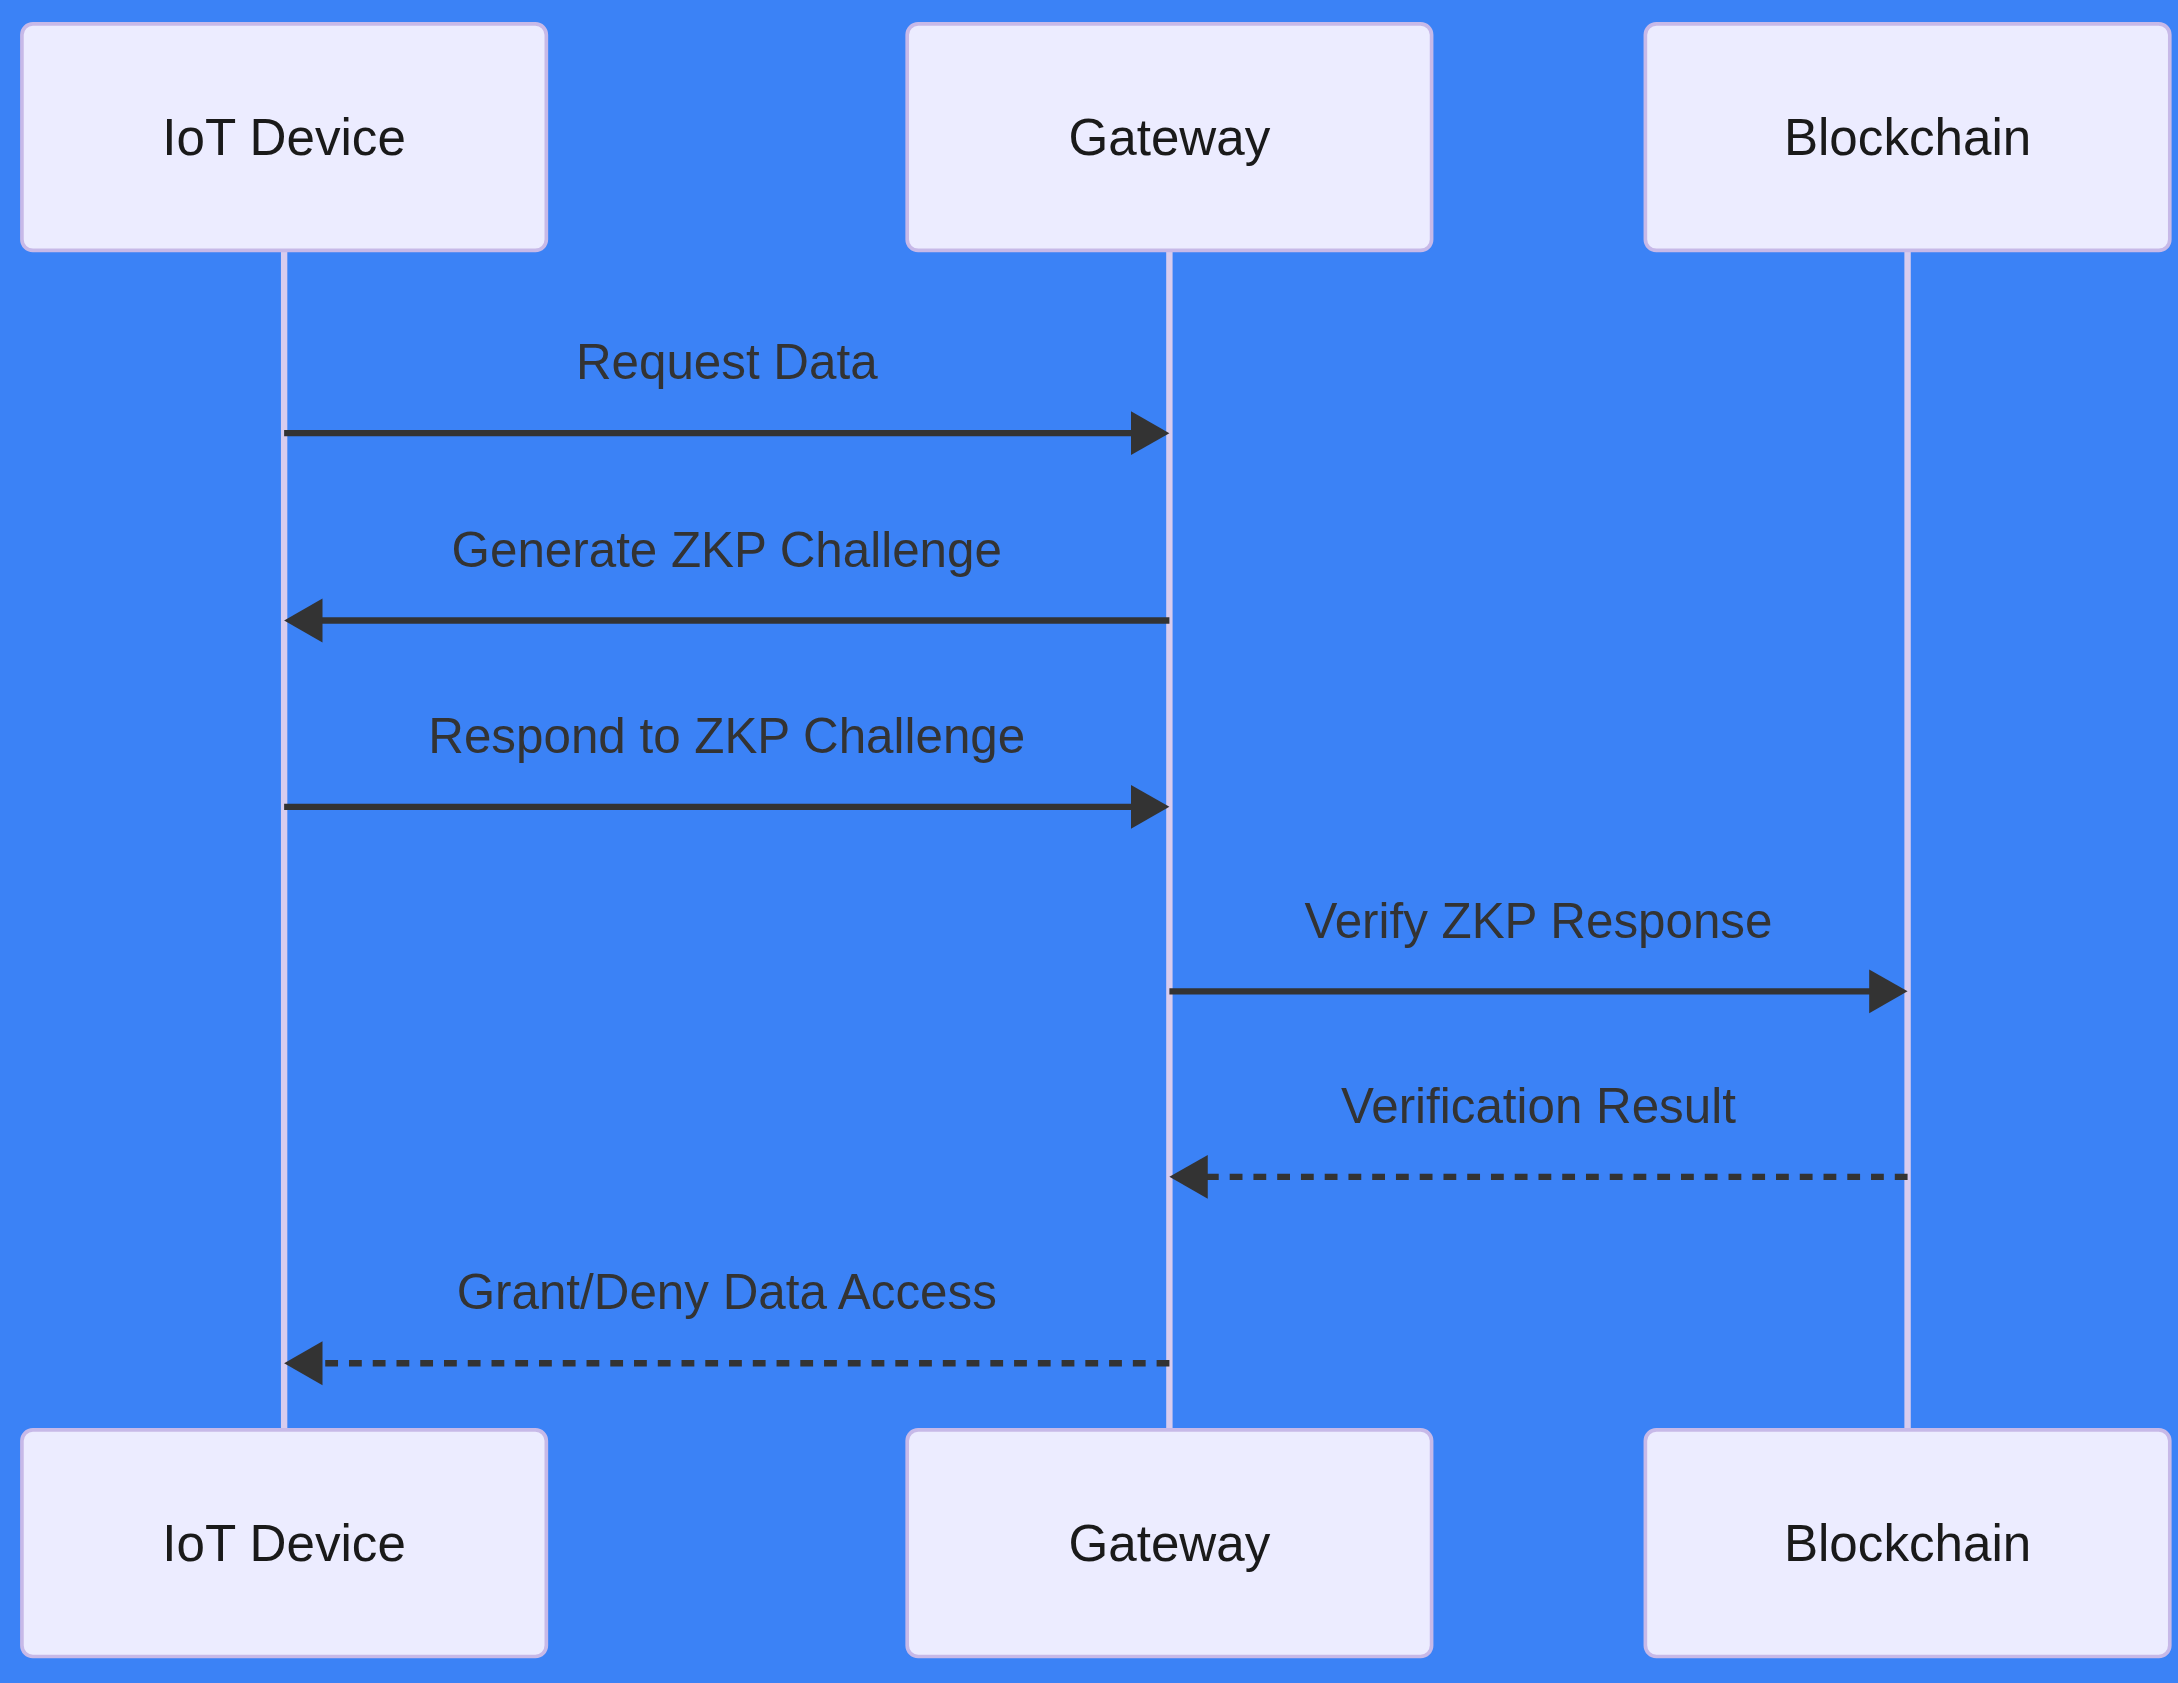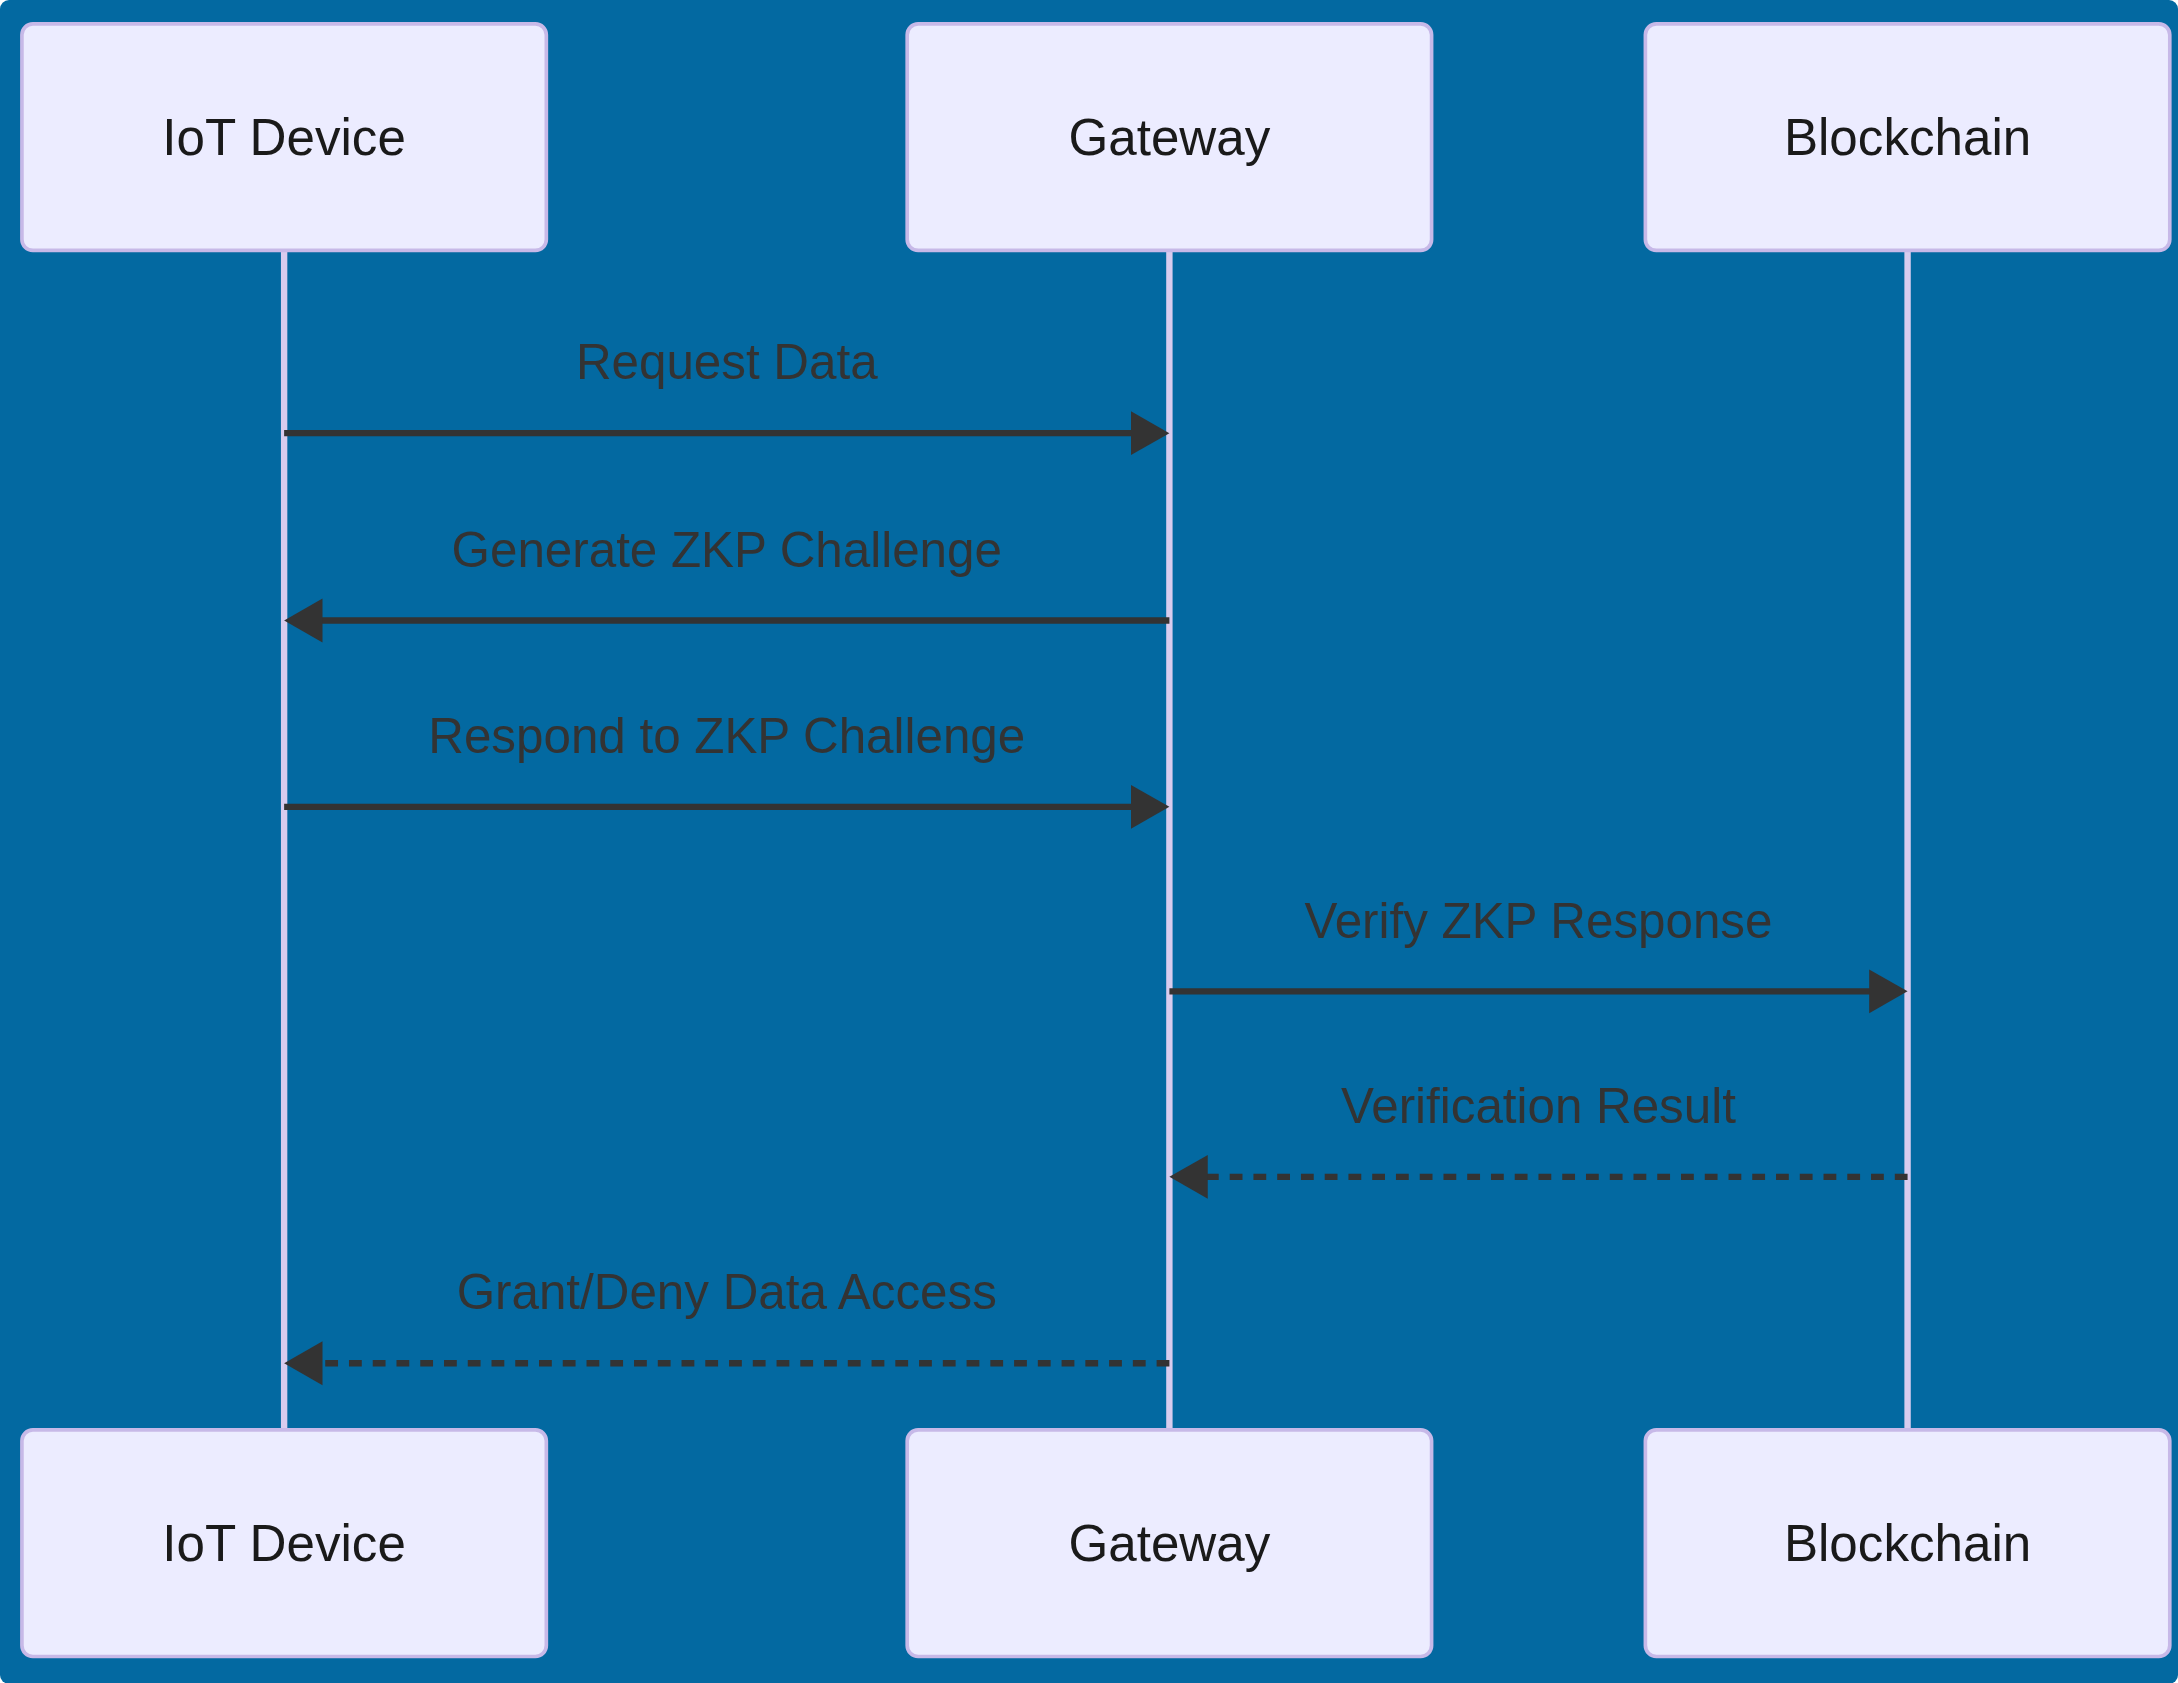--- a/index.html
+++ b/index.html
@@ -3,24 +3,23 @@
 <meta charset="utf-8">
 <style>
   html, body {
     margin: 0;
     padding: 0;
     background: #ffffff;
   }
   #stage {
     width: 2178px;
     height: 1684px;
-    background: #0369a1;
+    background: #3b82f6;
     position: relative;
     font-family: "Liberation Sans", sans-serif;
-    border-radius: 9px;
   }
   svg text {
     font-family: "Liberation Sans", "DejaVu Sans", sans-serif;
   }
   .actor-label {
     font-size: 56px;
     fill: #1a1a1a;
   }
   .message-label {
     font-size: 54px;

